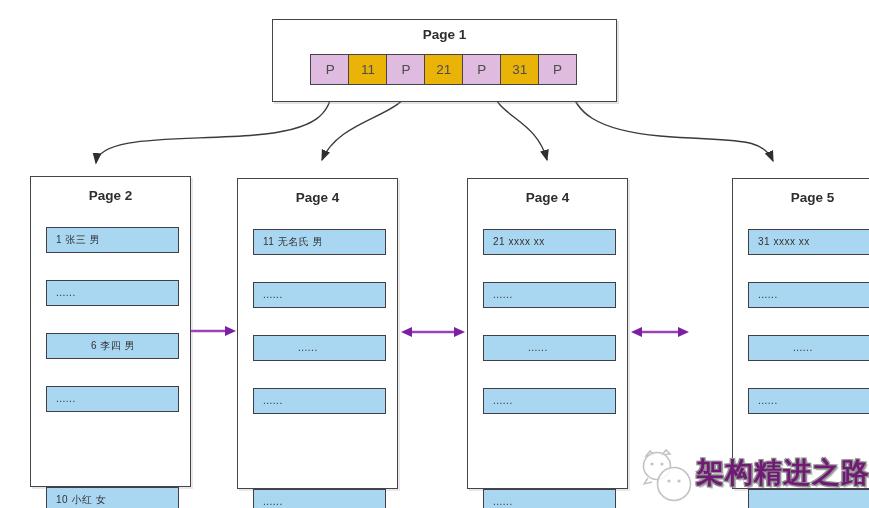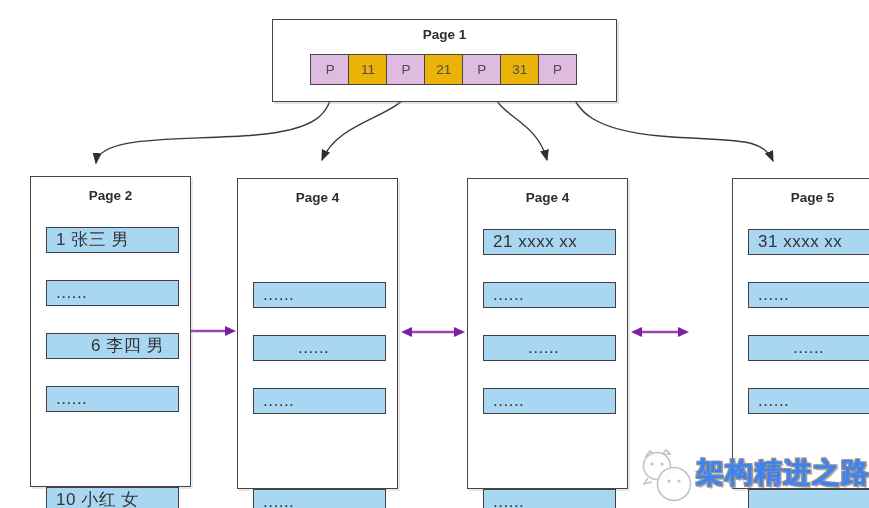--- a/index.html
+++ b/index.html
@@ -38,30 +38,30 @@
   #page3{left:237px;top:178px;}
   #page4{left:467px;top:178px;}
   #page5{left:732px;top:178px;text-decoration:underline;}
   .page-title{
     position:absolute;left:0;top:11px;width:100%;text-align:center;
     font-size:13.5px;font-weight:bold;color:#2e2e2e;
   }
   .row{
     position:absolute;left:15px;width:133px;height:26px;box-sizing:border-box;
     background:#a9d6f1;border:1.5px solid #413e45;
-    font-size:17px;color:#333;line-height:23px;padding-left:9px;
+    font-size:10px;color:#333;line-height:23px;padding-left:9px;
     letter-spacing:.5px;white-space:nowrap;overflow:hidden;
   }
   .r0{top:50px;} .r1{top:103px;} .r2{top:156px;padding-left:44px;} .r3{top:209px;} .r4{top:262px;margin-top:48px;}
 
   
   .watermark{position:absolute;left:636px;top:446px;width:233px;height:62px;z-index:5;}
   .wm-text{
     position:absolute;left:60px;top:8px;font-size:28px;font-weight:bold;
-    letter-spacing:1px;color:#3b82f6;white-space:nowrap;
+    letter-spacing:1px;color:#701a75;white-space:nowrap;
     text-shadow:-1.3px -1.3px 0 #929292,1.3px -1.3px 0 #929292,
                 -1.3px 1.3px 0 #929292,1.3px 1.3px 0 #929292,2px 2px 1px rgba(130,130,130,.55);
   }
   .wm-icon{position:absolute;left:0;top:2px;}
 </style>
 </head>
 <body>
 
 <div class="canvas">
 
@@ -163,20 +163,21 @@
     <div class="page-title">Page 2</div>
     <div class="row r0">1  张三 男</div>
     <div class="row r1">......</div>
     <div class="row r2">6  李四 男</div>
     <div class="row r3">......</div>
     <div class="row r4">10  小红 女</div>
   </div>
 
   <div class="page" id="page3">
     <div class="page-title">Page 4</div>
+    <div class="row r0">11  无名氏 男</div>
     <div class="row r1">......</div>
     <div class="row r2">......</div>
     <div class="row r3">......</div>
     <div class="row r4">......</div>
   </div>
 
   <div class="page" id="page4">
     <div class="page-title">Page 4</div>
     <div class="row r0">21  xxxx xx</div>
     <div class="row r1">......</div>

